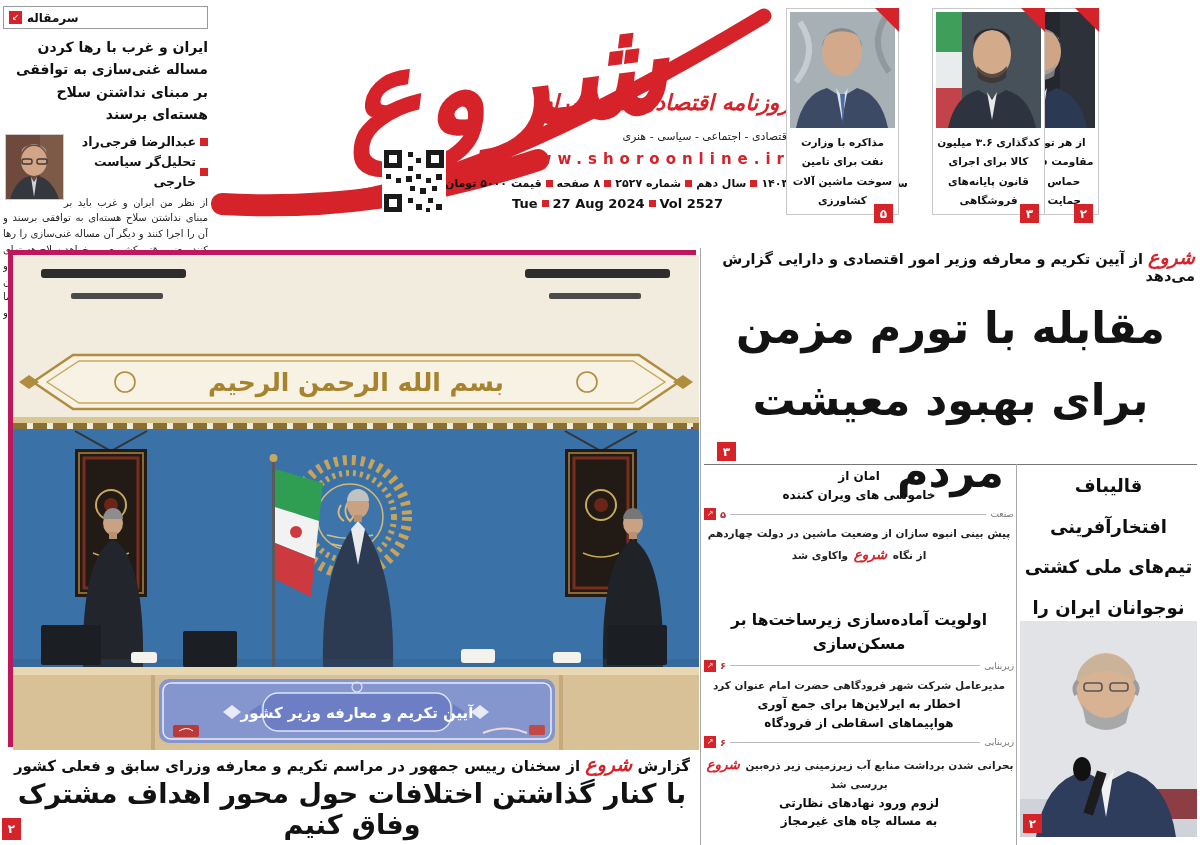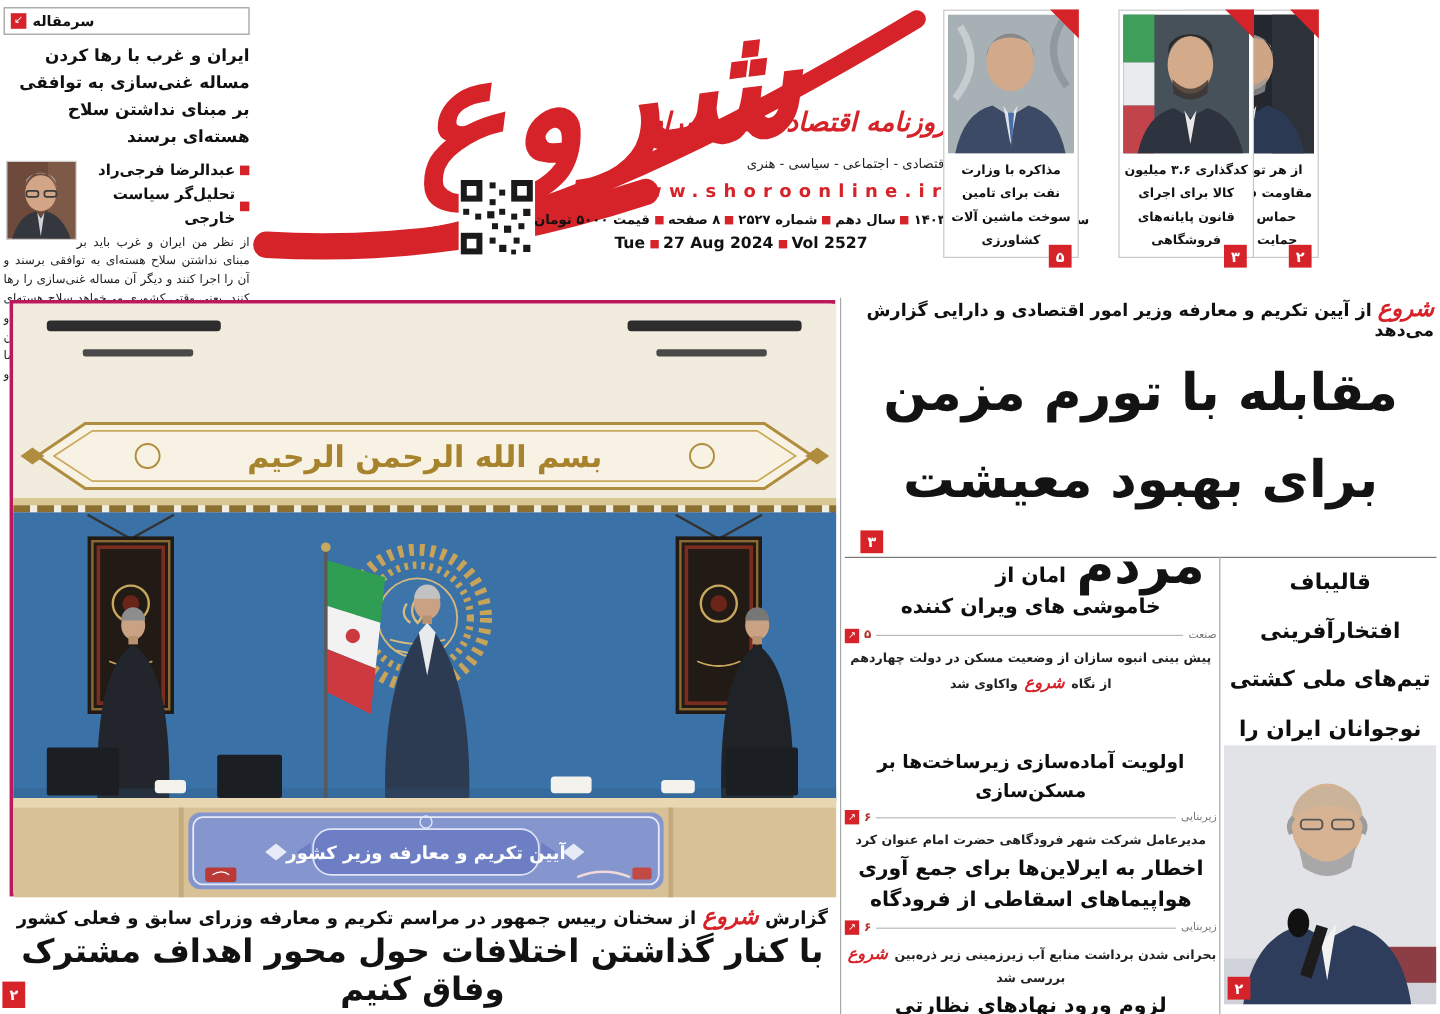--- a/index.html
+++ b/index.html
@@ -47,35 +47,35 @@
   .lead-kick{direction:rtl;text-align:right;font-size:14.5px;font-weight:bold;color:#111;padding-right:2px;}
   .brand-sm{color:#d6232a;font-weight:bold;font-style:italic;}
   .lead-kick .brand-sm{font-size:19px;}
   .lead-hl{direction:rtl;text-align:center;font-weight:900;font-size:43px;line-height:1.68;
            color:#131313;margin-top:8px;letter-spacing:-1px;}
   .lead .pgbadge{left:13px;bottom:3px;}
   
   .news{position:absolute;left:704px;top:466px;width:310px;direction:rtl;}
   .nkick{font-size:10.5px;font-weight:bold;color:#222;text-align:center;line-height:1.65;}
   .nkick .brand-sm{font-size:13.5px;padding:0 2px;}
-  .nhead{font-size:17px;font-weight:800;color:#0e0e0e;text-align:center;line-height:1.55;margin-top:1px;}
+  .nhead{font-size:12px;font-weight:800;color:#0e0e0e;text-align:center;line-height:1.55;margin-top:1px;}
   .nhead.sm{font-size:15.5px;margin-top:43px;}
   .ndiv{display:flex;direction:ltr;align-items:center;gap:4px;margin:4px 0 5px;}
   .ndiv .jump-sq{width:12px;height:12px;font-size:8px;line-height:12px;}
   .ndiv .npg{font-size:10px;font-weight:bold;color:#b5342f;}
   .ndiv .nline{flex:1;height:1px;background:#b9b9b9;}
   .ndiv .nsec{font-size:9px;color:#777;}
   
   .wrest{position:absolute;left:1020px;top:466px;width:177px;}
   .wrest-hl{direction:rtl;text-align:center;font-size:18px;font-weight:800;line-height:2.25;color:#0f0f0f;}
   .wrest .pgbadge{left:3px;bottom:-216px;top:auto;}
   .wrest-photo-wrap{position:absolute;left:0;top:155px;width:177px;height:216px;}
   .wrest-photo-wrap .pgbadge{left:3px;bottom:4px;}
   
-  .mainphoto{position:absolute;left:8px;top:250px;width:688px;height:497px;border:3px solid #be185d;
+  .mainphoto{position:absolute;left:8px;top:250px;width:688px;height:497px;border:5px solid #be185d;
              box-sizing:border-box;background:#eee;}
   .ph-kick{position:absolute;left:8px;top:753px;width:688px;direction:rtl;text-align:center;
            font-size:15px;font-weight:bold;color:#111;}
   .ph-kick .brand-sm{font-size:19px;}
   .ph-hl{position:absolute;left:8px;top:778px;width:688px;direction:rtl;text-align:center;
          font-size:27px;font-weight:900;color:#121212;letter-spacing:-0.5px;}
   .ph-badge{left:2px;top:818px;height:22px;}
   
   .vr{position:absolute;width:1px;background:#a8a8a8;}
   .vr1{left:700px;top:248px;height:597px;}
@@ -250,21 +250,21 @@
       <div class="ndiv">
         <span class="jump-sq">↗</span>
         <span class="npg">۵</span>
         <span class="nline"></span>
         <span class="nsec">صنعت</span>
       </div>
     </div>
 
     <div class="nitem">
       <div class="nkick">
-        <div>پیش بینی انبوه سازان از وضعیت مسکن در دولت چهاردهم</div>
+        <div>پیش بینی انبوه سازان از وضعیت ماشین در دولت چهاردهم</div>
         <div>
           <span>از نگاه</span>
           <span class="brand-sm">شروع</span>
           <span>واکاوی شد</span>
         </div>
       </div>
       <div class="nhead sm">اولویت آماده‌سازی زیرساخت‌ها بر مسکن‌سازی</div>
       <div class="ndiv">
         <span class="jump-sq">↗</span>
         <span class="npg">۶</span>

